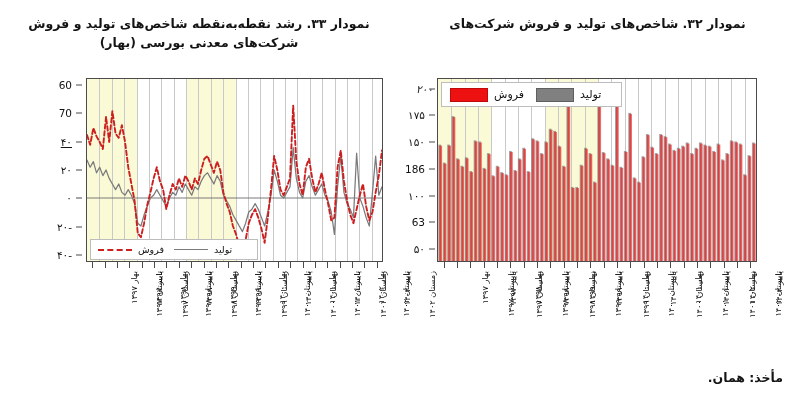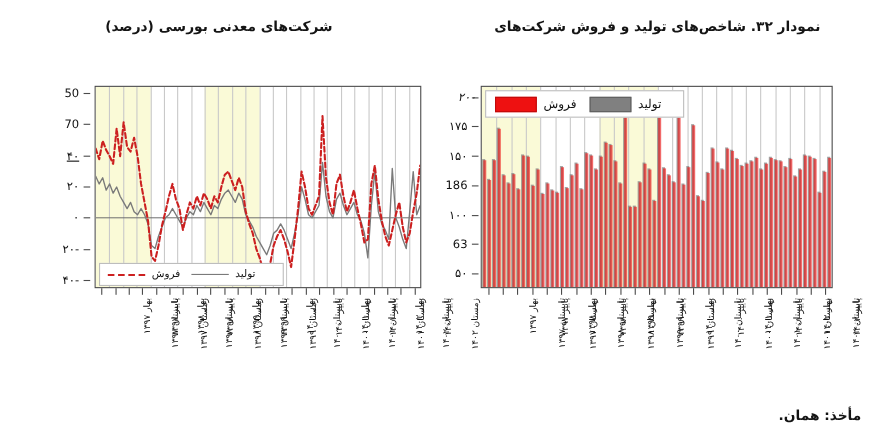--- a/index.html
+++ b/index.html
@@ -367,23 +367,24 @@
       <span class="legend-label">فروش</span>
     </div>
     <div class="legend-item">
       <span class="swatch-bar gray"></span>
       <span class="legend-label">تولید</span>
     </div>
   </div>
 
   <div class="panel" id="panel-left-fig33">
     <div class="fig-title">
+      <div>نمودار ۳۳. رشد نقطه‌به‌نقطه شاخص‌های تولید و فروش</div>
       <div>
         <span>شرکت‌های معدنی بورسی</span>
-        <span class="paren">(درصد)</span>
+        <span class="paren">(بهار)</span>
       </div>
     </div>
   </div>
 
   <div class="plot" id="plot-fig33">
     <div class="svg-layer" id="bands33">
         <div class="band" style="left: 0px; width: 49.5px;"></div>
         <div class="band" style="left: 99px; width: 49.5px;"></div>
       </div>
     <div class="svg-layer" id="grid33">
@@ -412,21 +413,21 @@
         <div class="vgrid" style="left: 285px;"></div>
       </div>
     <svg class="svg-layer" viewBox="0 0 297 184" preserveAspectRatio="none" id="lines33">
         <line x1="0" x2="297" y1="120.3076923076923" y2="120.3076923076923" stroke="#6a6a6a" stroke-width="0.9"></line>
         <polyline points="0.00,82.09 3.19,89.17 6.39,83.51 9.58,94.83 12.77,89.17 15.97,97.66 19.16,92.00 22.35,100.49 25.55,106.15 28.74,111.82 31.94,106.15 35.13,114.65 38.32,117.48 41.52,111.82 44.71,117.48 47.90,125.97 51.10,145.78 54.29,148.62 57.48,137.29 60.68,128.80 63.87,120.31 67.06,117.48 70.26,111.82 73.45,117.48 76.65,123.14 79.84,128.80 83.03,120.31 86.23,114.65 89.42,117.48 92.61,108.98 95.81,114.65 99.00,106.15 102.19,111.82 105.39,117.48 108.58,108.98 111.77,111.82 114.97,103.32 118.16,97.66 121.35,94.83 124.55,100.49 127.74,106.15 130.94,97.66 134.13,103.32 137.32,117.48 140.52,123.14 143.71,128.80 146.90,137.29 150.10,142.95 153.29,148.62 156.48,154.28 159.68,145.78 162.87,134.46 166.06,131.63 169.26,125.97 172.45,131.63 175.65,140.12 178.84,148.62 182.03,134.46 185.23,117.48 188.42,92.00 191.61,103.32 194.81,117.48 198.00,120.31 201.19,114.65 204.39,108.98 207.58,69.35 210.77,100.49 213.97,114.65 217.16,120.31 220.35,103.32 223.55,97.66 226.74,108.98 229.94,117.48 233.13,111.82 236.32,106.15 239.52,117.48 242.71,123.14 245.90,134.46 249.10,157.11 252.29,108.98 255.48,77.85 258.68,114.65 261.87,125.97 265.06,131.63 268.26,140.12 271.45,75.02 274.65,120.31 277.84,128.80 281.03,140.12 284.23,148.62 287.42,114.65 290.61,77.85 293.81,117.48 297.00,108.98" fill="none" stroke="#7a7a7a" stroke-width="1.25" stroke-linejoin="round" stroke-linecap="round" vector-effect="non-scaling-stroke"></polyline>
         <polyline points="0.00,56.62 3.19,66.52 6.39,49.54 9.58,58.03 12.77,63.69 15.97,70.77 19.16,38.22 22.35,63.69 25.55,32.55 28.74,55.20 31.94,59.45 35.13,46.71 38.32,63.69 41.52,89.17 44.71,106.15 47.90,123.14 51.10,155.69 54.29,159.94 57.48,145.78 60.68,127.38 63.87,114.65 67.06,100.49 70.26,89.17 73.45,103.32 76.65,111.82 79.84,131.63 83.03,117.48 86.23,106.15 89.42,111.82 92.61,100.49 95.81,108.98 99.00,97.66 102.19,103.32 105.39,111.82 108.58,100.49 111.77,106.15 114.97,92.00 118.16,80.68 121.35,77.85 124.55,86.34 127.74,94.83 130.94,83.51 134.13,92.00 137.32,114.65 140.52,125.97 143.71,134.46 146.90,148.62 150.10,157.11 153.29,168.43 156.48,174.09 159.68,162.77 162.87,145.78 166.06,137.29 169.26,131.63 172.45,140.12 175.65,151.45 178.84,165.60 182.03,140.12 185.23,111.82 188.42,77.85 191.61,92.00 194.81,111.82 198.00,117.48 201.19,108.98 204.39,100.49 207.58,26.89 210.77,83.51 213.97,106.15 217.16,117.48 220.35,89.17 223.55,80.68 226.74,100.49 229.94,114.65 233.13,106.15 236.32,94.83 239.52,111.82 242.71,125.97 245.90,142.95 249.10,140.12 252.29,89.17 255.48,72.18 258.68,103.32 261.87,123.14 265.06,137.29 268.26,145.78 271.45,131.63 274.65,117.48 277.84,106.15 281.03,128.80 284.23,142.95 287.42,134.46 290.61,114.65 293.81,97.66 297.00,72.18" fill="none" stroke="#cc2020" stroke-width="1.9" stroke-linejoin="round" stroke-linecap="round" stroke-dasharray="4.5,2.6" vector-effect="non-scaling-stroke"></polyline>
       </svg>
   </div>
 
   <div class="yaxis" id="yaxis-fig33">
-      <div class="ytick" style="top: 7.07692px; right: 10px;">50</div>
+      <div class="ytick" style="top: 7.07692px; right: 10px;">60</div>
       <div class="ytick-mark" style="top: 7.07692px;"></div>
       <div class="ytick" style="top: 35.3846px; right: 10px;">70</div>
       <div class="ytick-mark" style="top: 35.3846px;"></div>
       <div class="ytick" style="top: 63.6923px; right: 10px; text-decoration: underline;">۴۰</div>
       <div class="ytick-mark" style="top: 63.6923px;"></div>
       <div class="ytick" style="top: 92px; right: 10px;">۲۰</div>
       <div class="ytick-mark" style="top: 92px;"></div>
       <div class="ytick" style="top: 120.308px; right: 10px;">۰</div>
       <div class="ytick-mark" style="top: 120.308px;"></div>
       <div class="ytick" style="top: 148.615px; right: 10px;">-۲۰</div>

